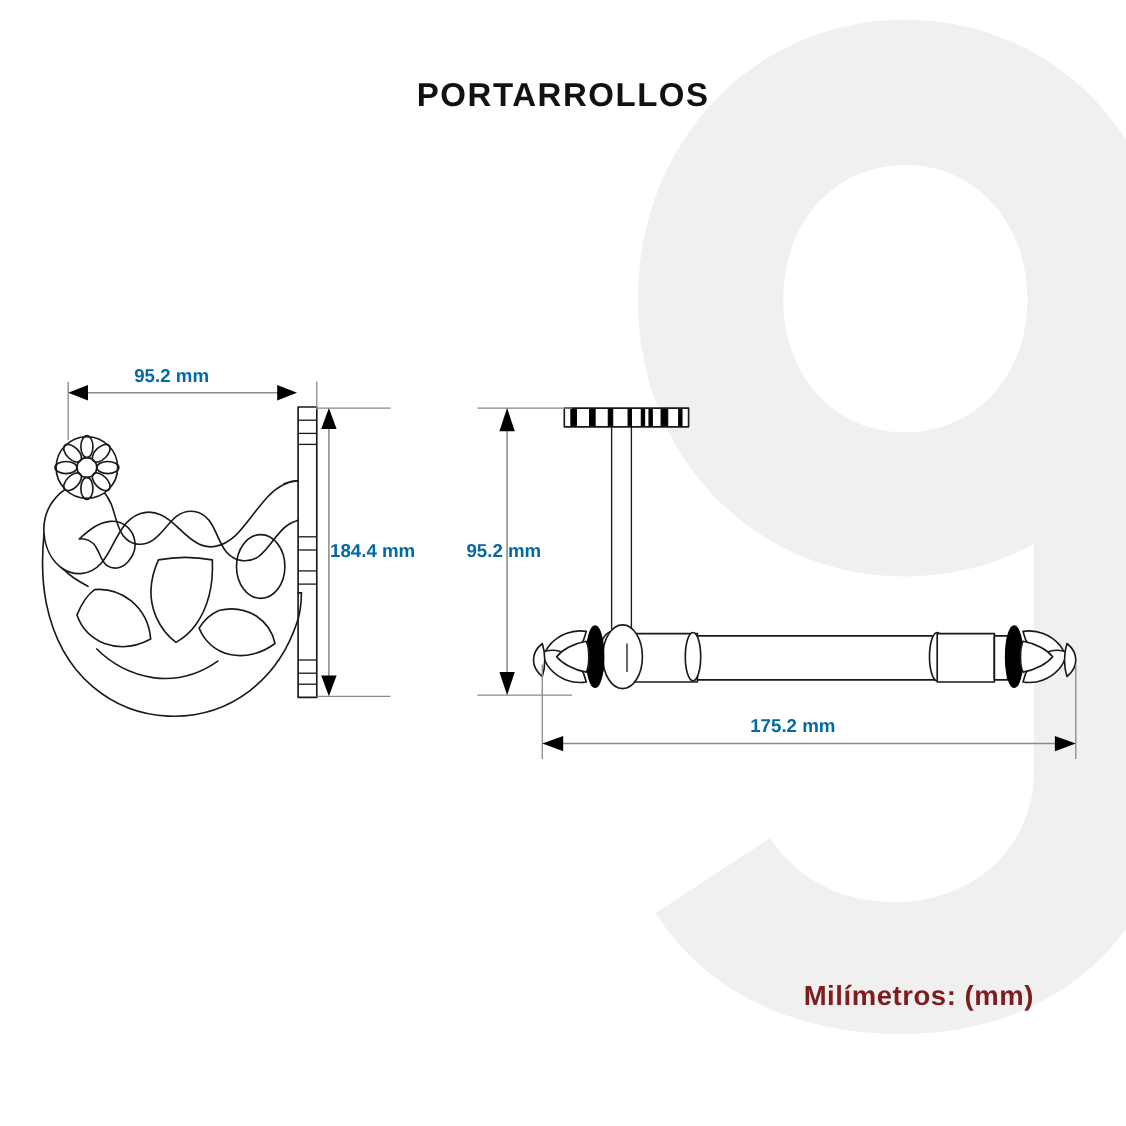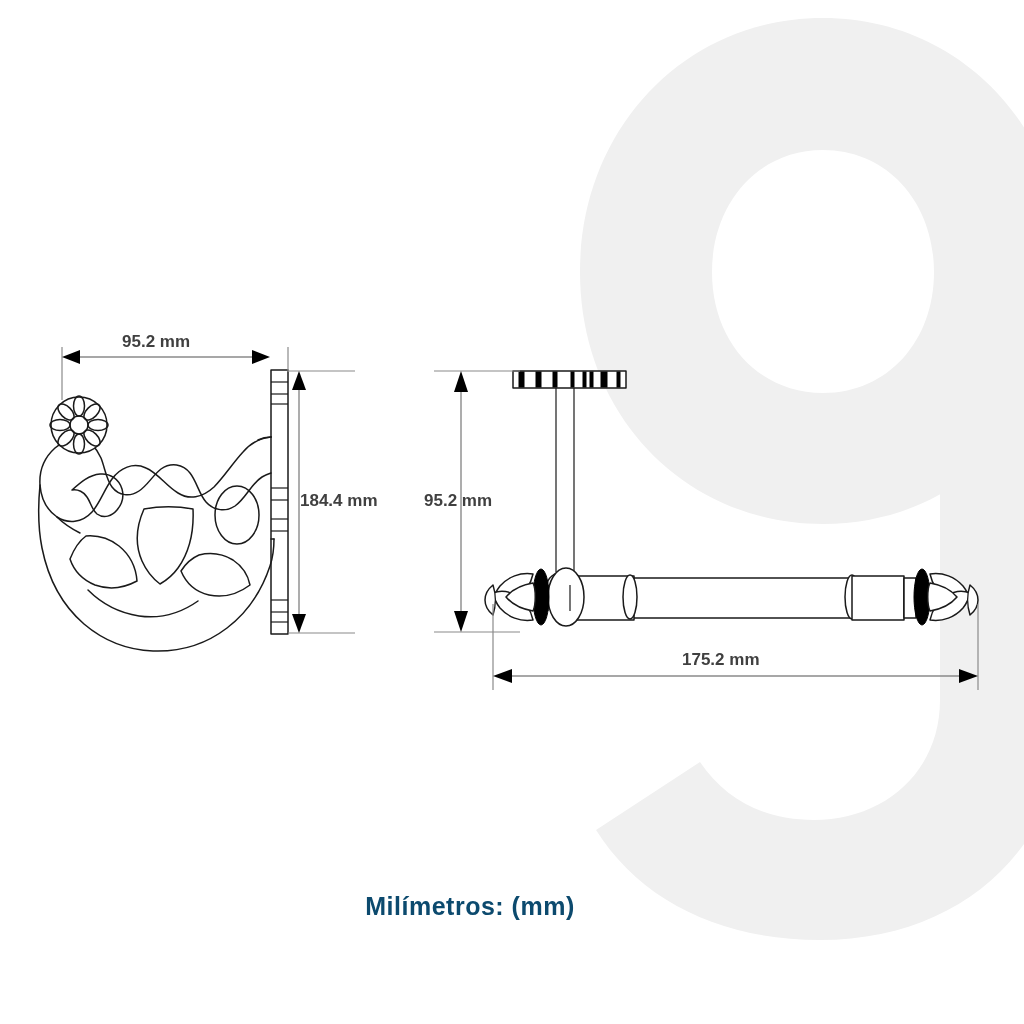--- a/index.html
+++ b/index.html
@@ -38,32 +38,32 @@
     font-weight: bold;
     letter-spacing: 1.4px;
     color: #111111;
     font-family: "Liberation Sans", sans-serif;
   }
   .footer-text {
     position: absolute;
     left: 0;
     top: 892px;
     width: 940px;
-    text-align: center;
+    text-align: right;
     font-size: 25px;
     font-weight: bold;
     letter-spacing: 0.5px;
-    color: #0c4a6e;
+    color: #7f1d1d;
     font-family: "Liberation Sans", sans-serif;
   }
   .dim-label {
     position: absolute;
     font-size: 17px;
     font-weight: bold;
-    color: #404040;
+    color: #0369a1;
     white-space: nowrap;
     font-family: "Liberation Sans", sans-serif;
   }
   #dim-width-left   { left: 122px; top: 332px; }
   #dim-height-left  { left: 300px; top: 491px; }
   #dim-height-right { left: 424px; top: 491px; }
   #dim-length-right { left: 682px; top: 650px; text-align: center; }
 </style>
 </head>
 <body>
@@ -340,20 +340,21 @@
       <g>
         <line x1="493" y1="604" x2="493" y2="690" class="extln"></line>
         <line x1="978" y1="604" x2="978" y2="690" class="extln"></line>
         <line x1="497" y1="676" x2="974" y2="676" class="dimln"></line>
         <polygon points="493,676 512,669 512,683" class="arw"></polygon>
         <polygon points="978,676 959,669 959,683" class="arw"></polygon>
       </g>
     </g>
   </svg>
 
+  <div class="title-text">PORTARROLLOS</div>
 
   <div class="dim-label" id="dim-width-left">95.2 mm</div>
 
   <div class="dim-label" id="dim-height-left">184.4 mm</div>
 
   <div class="dim-label" id="dim-height-right">95.2 mm</div>
 
   <div class="dim-label" id="dim-length-right">175.2 mm</div>
 
   <div class="footer-text">Milímetros: (mm)</div>

